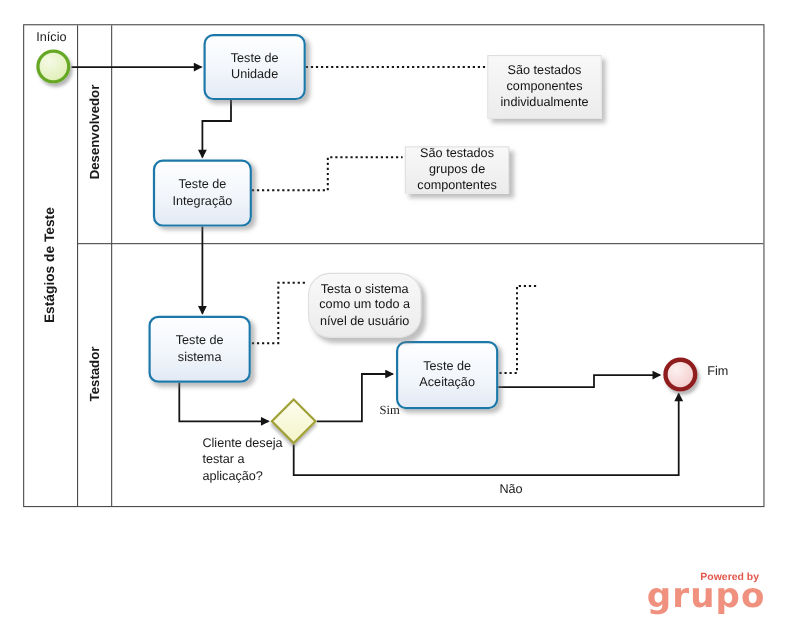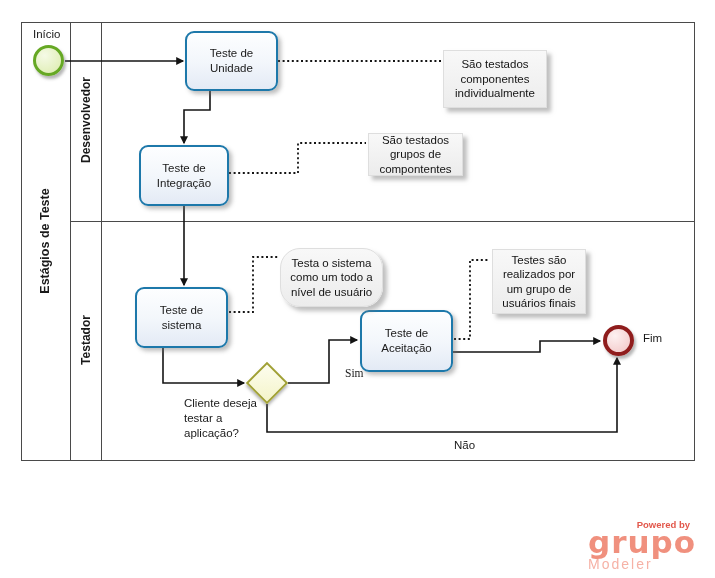--- a/index.html
+++ b/index.html
@@ -123,32 +123,27 @@
 
   <div class="note note-1">São testados
 componentes
 individualmente</div>
   <div class="note note-2">São testados
 grupos de
 compontentes</div>
   <div class="note note-3">Testa o sistema
 como um todo a
 nível de usuário</div>
-  <div class="note note-4">Testes são
-realizados por
-um grupo de
-usuários finais</div>
 
   <div class="txt lbl-inicio">Início</div>
   <div class="txt lbl-fim">Fim</div>
   <div class="txt lbl-sim">Sim</div>
   <div class="txt lbl-nao">Não</div>
   <div class="txt lbl-question">Cliente deseja
 testar a
 aplicação?</div>
 
   <div class="logo">
     <div class="logo-powered">Powered by</div>
     <div class="logo-brand">grupo</div>
-    <div class="logo-product">Modeler</div>
   </div>
 
 </div>
 
 </body></html>

